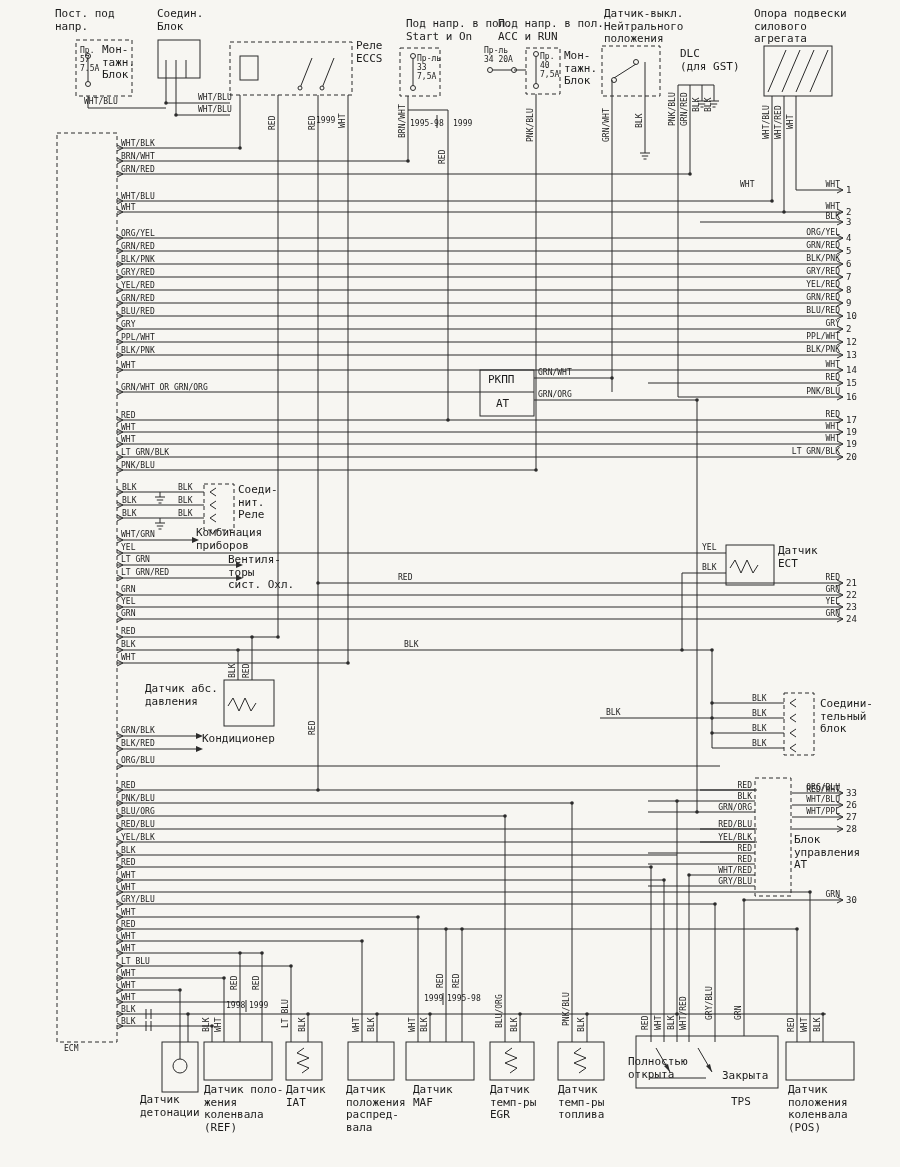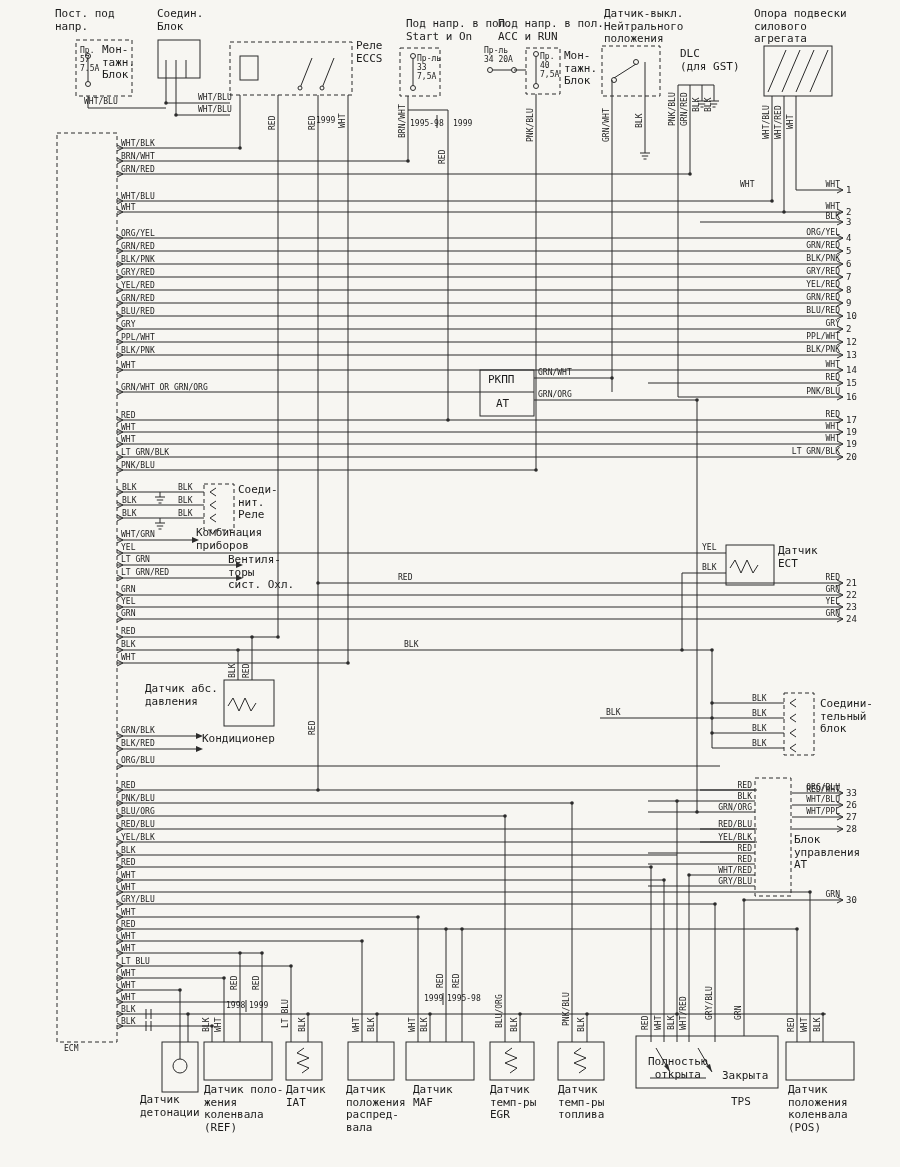--- a/index.html
+++ b/index.html
@@ -769,17 +769,17 @@
 темп-ры
 EGR</div>
     <div class="lbl rus" style="left: 558px; top: 1084px;">Датчик
 темп-ры
 топлива</div>
     <div class="lbl rus" style="left: 731px; top: 1096px;">TPS</div>
     <div class="lbl rus" style="left: 788px; top: 1084px;">Датчик
 положения
 коленвала
 (POS)</div>
-    <div class="lbl rus" style="left: 648px; top: 1056px; text-align: center;">Полностью
+    <div class="lbl rus" style="left: 628px; top: 1056px;">Полностью
 открыта</div>
     <div class="lbl rus" style="left: 722px; top: 1062px; margin-top: 8px;">Закрыта</div>
 
 </div>
 
 </body></html>

